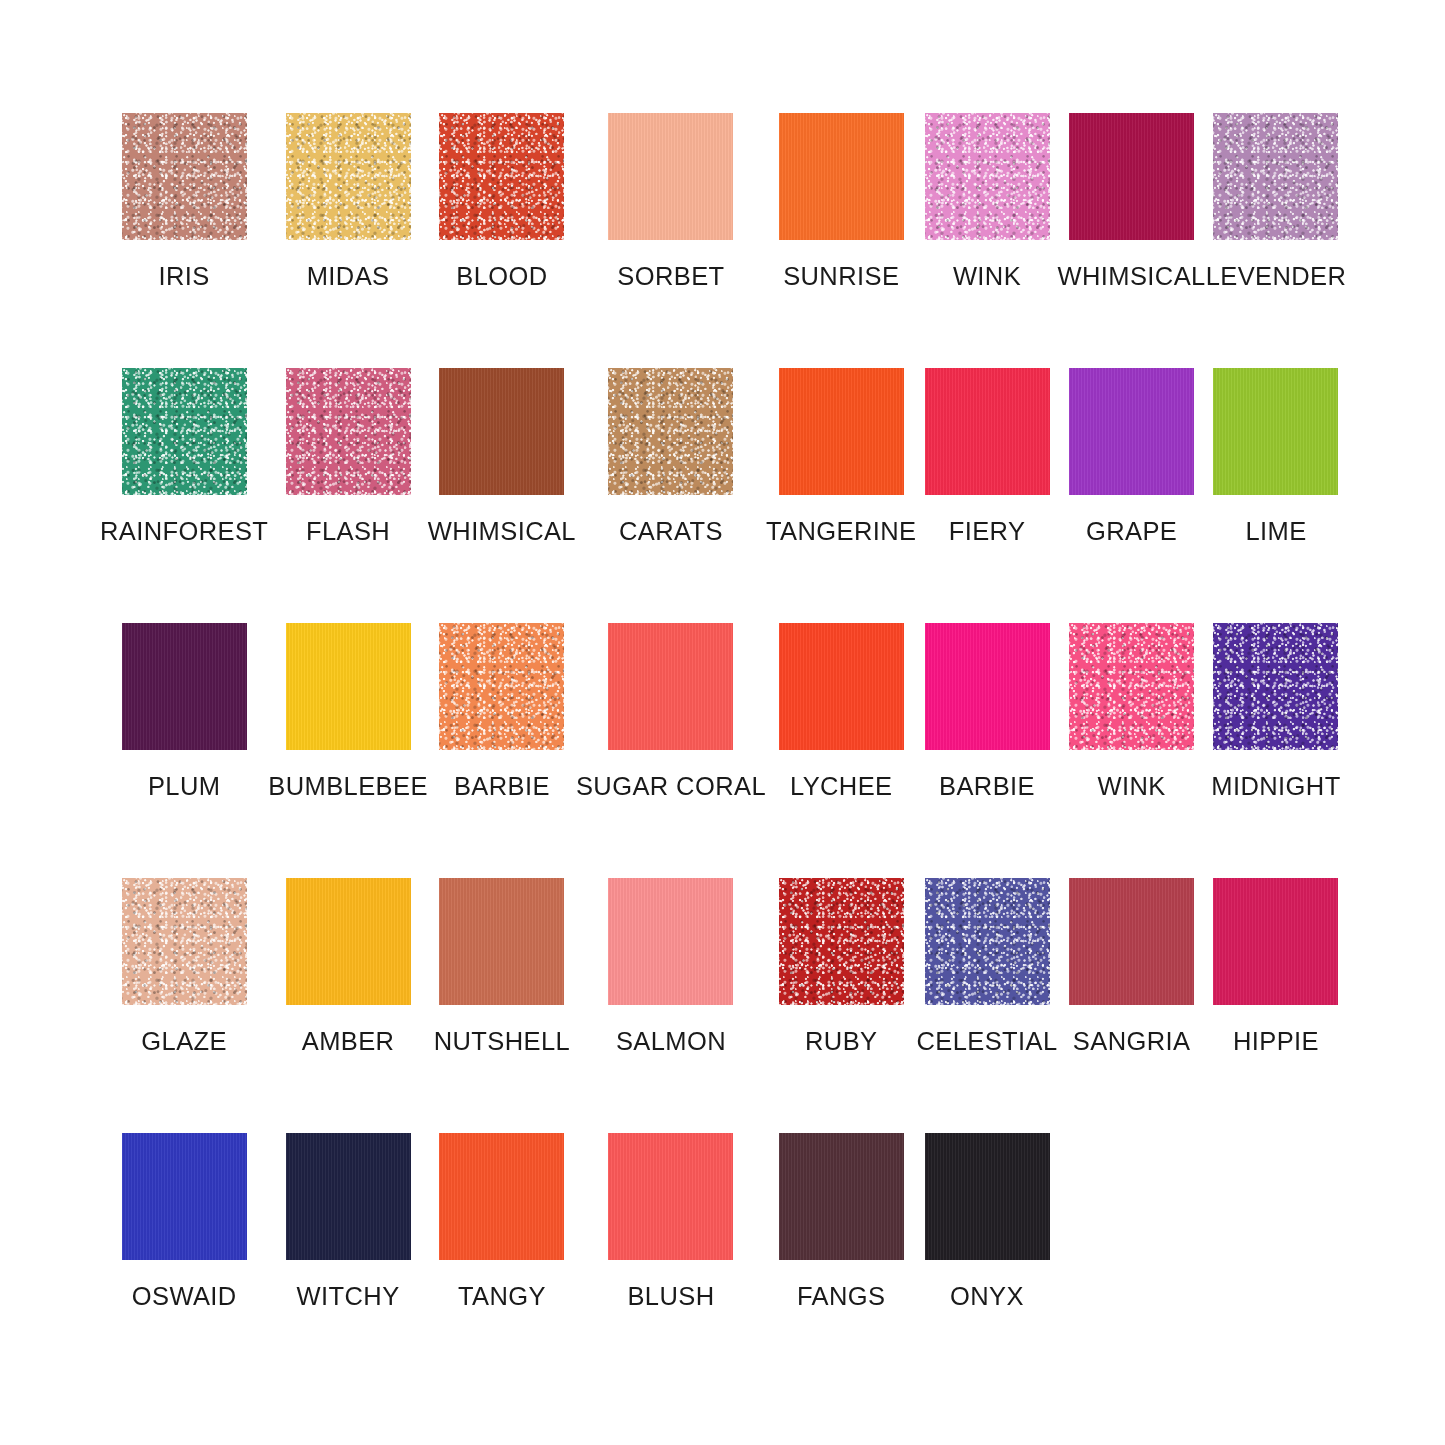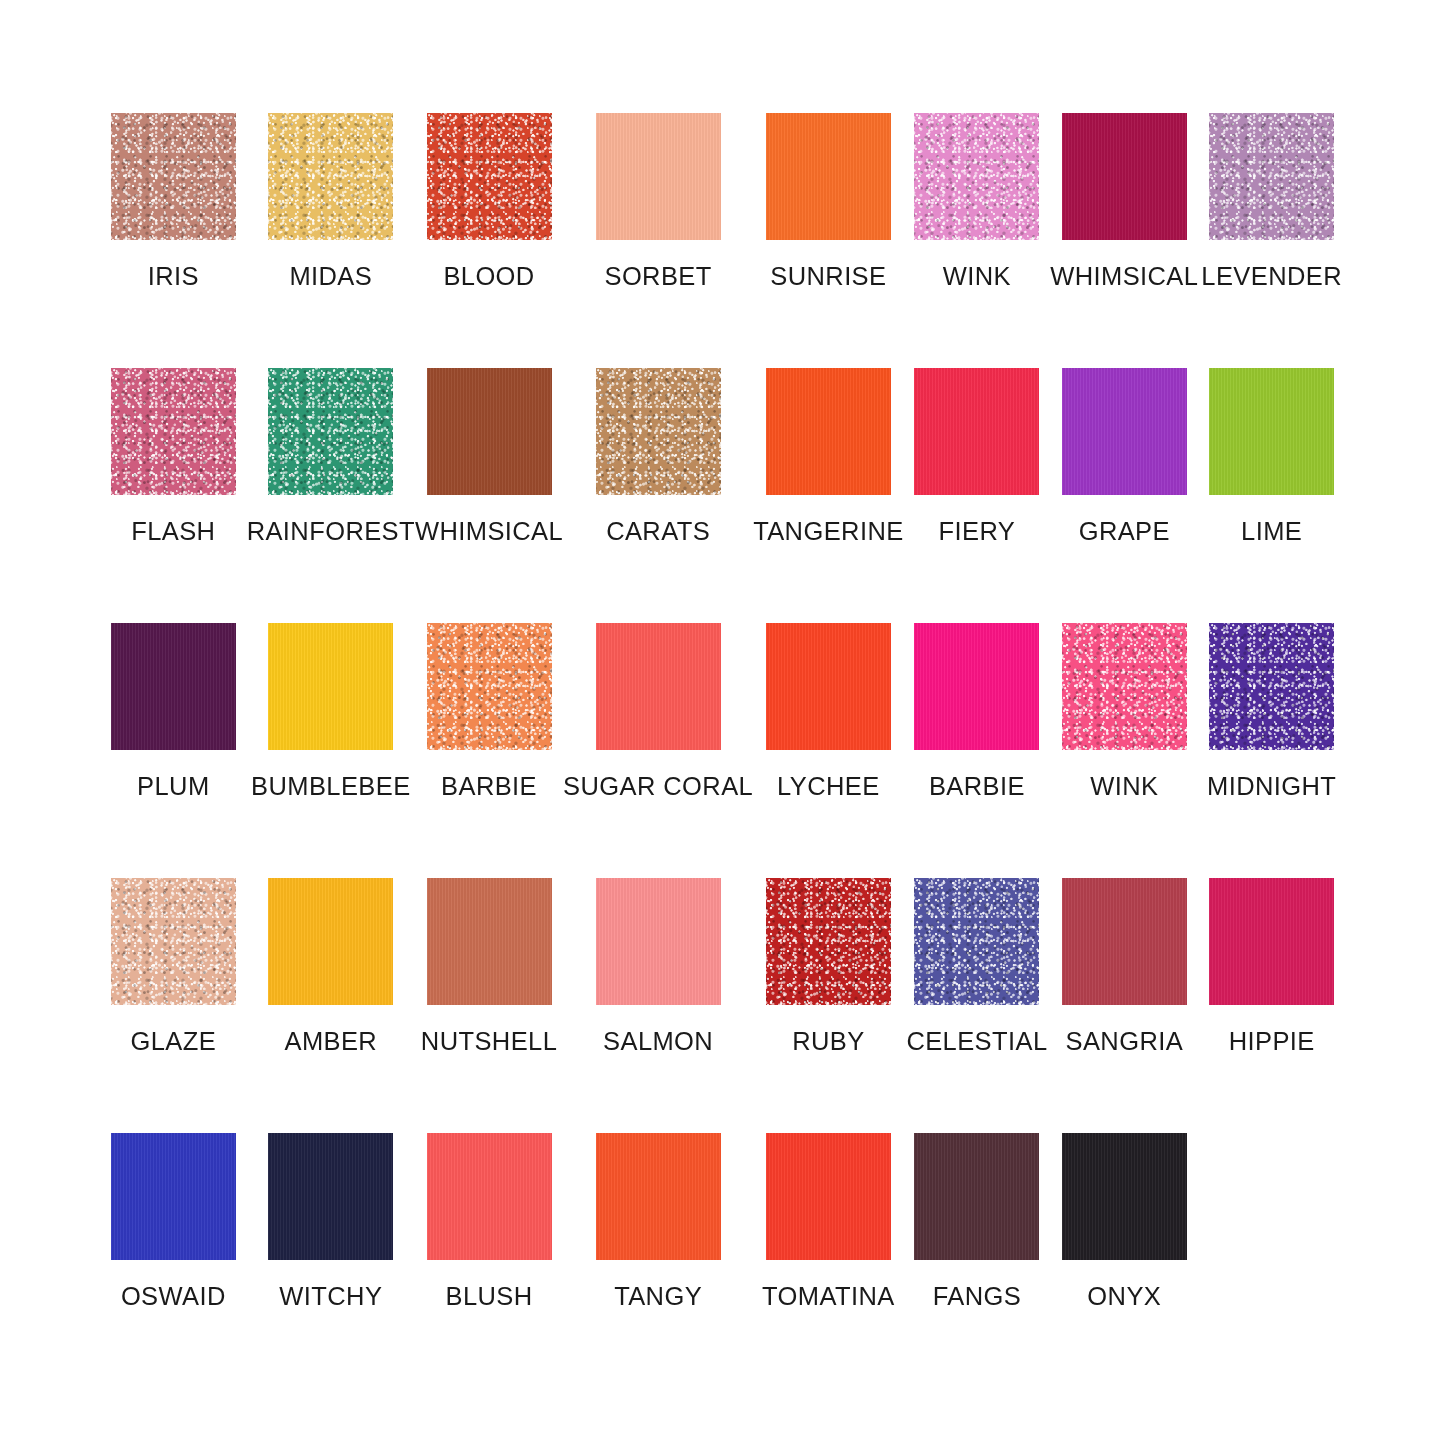--- a/index.html
+++ b/index.html
@@ -141,28 +141,28 @@
       </div>
       <div class="swatch-cell">
         <div class="swatch-chip matte" style="background-color: rgb(168, 17, 73);"></div>
         <div class="swatch-label">WHIMSICAL</div>
       </div>
       <div class="swatch-cell">
         <div class="swatch-chip shimmer" style="background-color: rgb(176, 135, 180);"></div>
         <div class="swatch-label">LEVENDER</div>
       </div>
       <div class="swatch-cell">
+        <div class="swatch-chip shimmer" style="background-color: rgb(44, 150, 114);"></div>
+        <div class="swatch-label">RAINFOREST</div>
+      </div>
+      <div class="swatch-cell">
         <div class="swatch-chip shimmer" style="background-color: rgb(206, 92, 126);"></div>
         <div class="swatch-label">FLASH</div>
       </div>
       <div class="swatch-cell">
-        <div class="swatch-chip shimmer" style="background-color: rgb(44, 150, 114);"></div>
-        <div class="swatch-label">RAINFOREST</div>
-      </div>
-      <div class="swatch-cell">
         <div class="swatch-chip matte" style="background-color: rgb(154, 74, 44);"></div>
         <div class="swatch-label">WHIMSICAL</div>
       </div>
       <div class="swatch-cell">
         <div class="swatch-chip shimmer" style="background-color: rgb(188, 138, 92);"></div>
         <div class="swatch-label">CARATS</div>
       </div>
       <div class="swatch-cell">
         <div class="swatch-chip matte" style="background-color: rgb(249, 82, 30);"></div>
         <div class="swatch-label">TANGERINE</div>
@@ -245,30 +245,26 @@
       </div>
       <div class="swatch-cell">
         <div class="swatch-chip matte" style="background-color: rgb(49, 56, 190);"></div>
         <div class="swatch-label">OSWAID</div>
       </div>
       <div class="swatch-cell">
         <div class="swatch-chip matte" style="background-color: rgb(30, 33, 66);"></div>
         <div class="swatch-label">WITCHY</div>
       </div>
       <div class="swatch-cell">
+        <div class="swatch-chip matte" style="background-color: rgb(248, 84, 41);"></div>
+        <div class="swatch-label">TANGY</div>
+      </div>
+      <div class="swatch-cell">
         <div class="swatch-chip matte" style="background-color: rgb(251, 88, 88);"></div>
         <div class="swatch-label">BLUSH</div>
-      </div>
-      <div class="swatch-cell">
-        <div class="swatch-chip matte" style="background-color: rgb(248, 84, 41);"></div>
-        <div class="swatch-label">TANGY</div>
-      </div>
-      <div class="swatch-cell">
-        <div class="swatch-chip matte" style="background-color: rgb(248, 60, 42);"></div>
-        <div class="swatch-label">TOMATINA</div>
       </div>
       <div class="swatch-cell">
         <div class="swatch-chip matte" style="background-color: rgb(83, 48, 56);"></div>
         <div class="swatch-label">FANGS</div>
       </div>
       <div class="swatch-cell">
         <div class="swatch-chip matte" style="background-color: rgb(33, 30, 35);"></div>
         <div class="swatch-label">ONYX</div>
       </div>
     </div>

